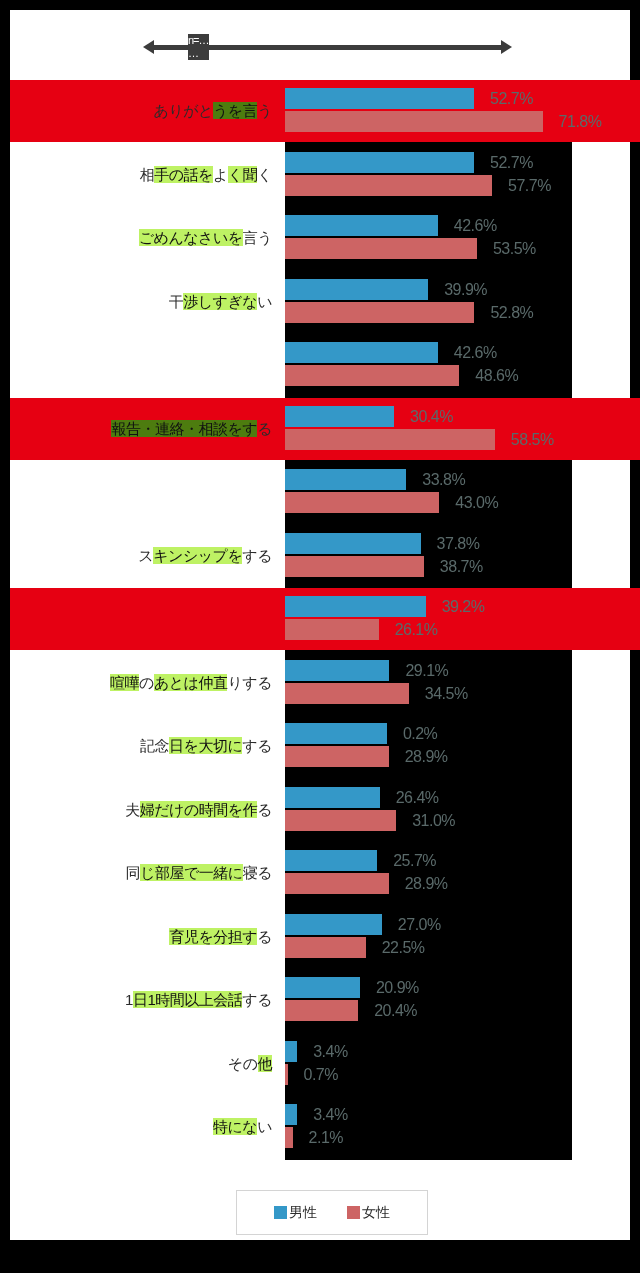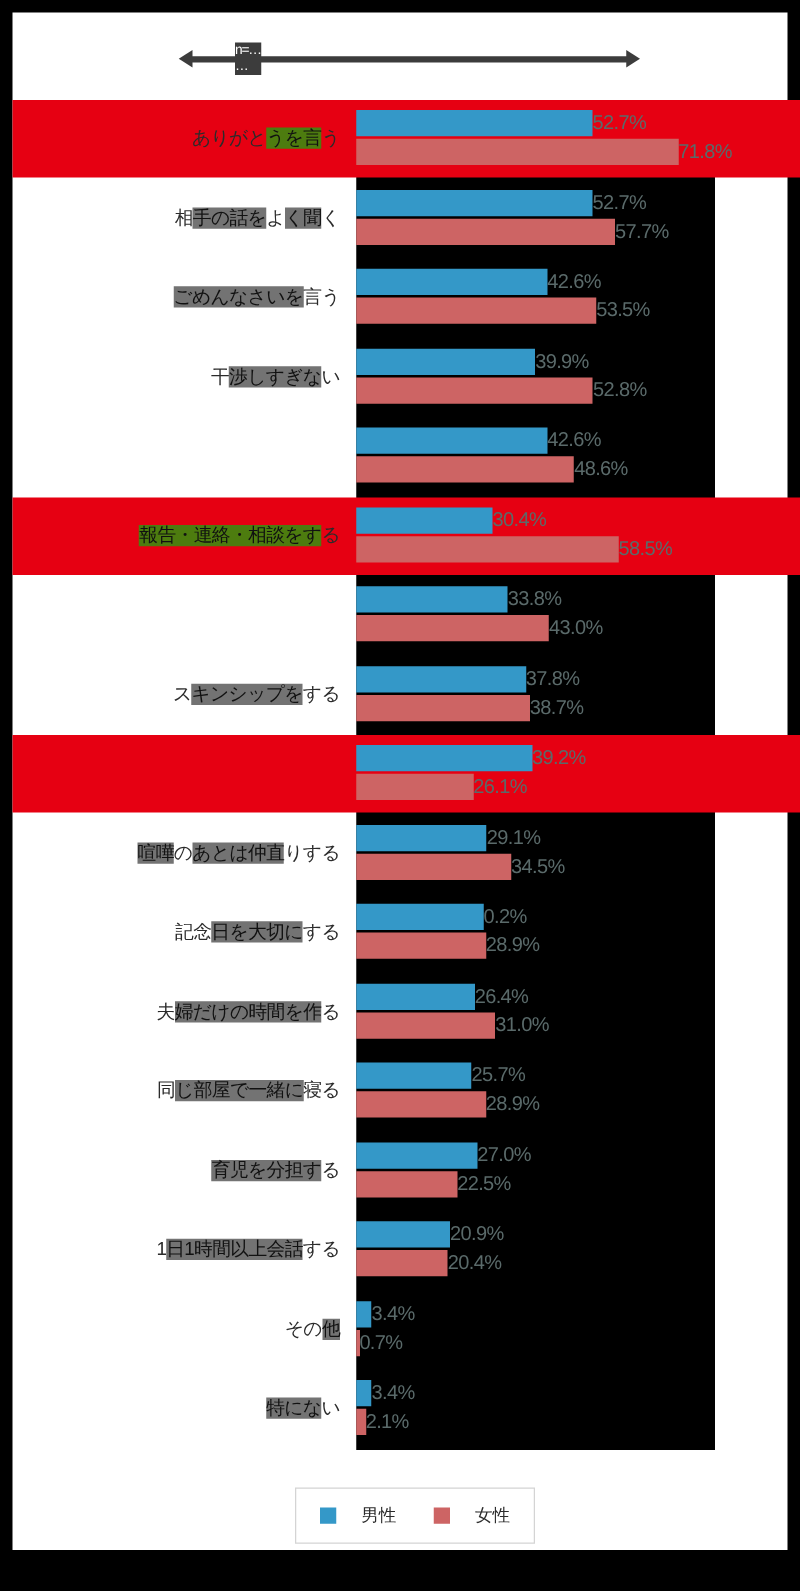--- a/index.html
+++ b/index.html
@@ -103,21 +103,21 @@
     width: 250px;
     text-align: right;
     font-size: 15px;
     color: #2b2b2b;
     line-height: 34px;
     white-space: nowrap;
     letter-spacing: -0.5px;
   }
   
   .rowlabel .redact {
-    background: #737373;
+    background: #bef264;
     color: #111111;
   }
   .row.hl .rowlabel .redact { background: #4d7c0f; color: #111111; }
 
   .bars {
     position: absolute;
     left: 275px;
     top: 8px;
     width: 365px;
     height: 48px;
@@ -134,39 +134,39 @@
     vertical-align: top;
   }
   .bar.m { background: #3498c8; }
   .bar.f { background: #cd6464; }
   .val {
     display: inline-block;
     vertical-align: top;
     font-size: 16px;
     line-height: 21px;
     color: #5a6a6a;
-    padding-left: 0;
+    padding-left: 16px;
     letter-spacing: -0.5px;
   }
 
   
   #legend {
     position: absolute;
     left: 226px;
     top: 1180px;
     width: 192px;
     height: 45px;
     border: 1px solid #d4d4d4;
     background: #ffffff;
     display: flex;
     align-items: center;
     justify-content: center;
     gap: 30px;
   }
-  .leg-item { display: flex; align-items: center; gap: 20px; }
+  .leg-item { display: flex; align-items: center; gap: 2px; }
   .leg-swatch { width: 13px; height: 13px; display: inline-block; }
   .leg-swatch.m { background: #3498c8; }
   .leg-swatch.f { background: #cd6464; }
   .leg-text { font-size: 14px; color: #2b2b2b; }
 </style>
 </head>
 <body>
 
 <div id="stage">
   <div id="canvas">

